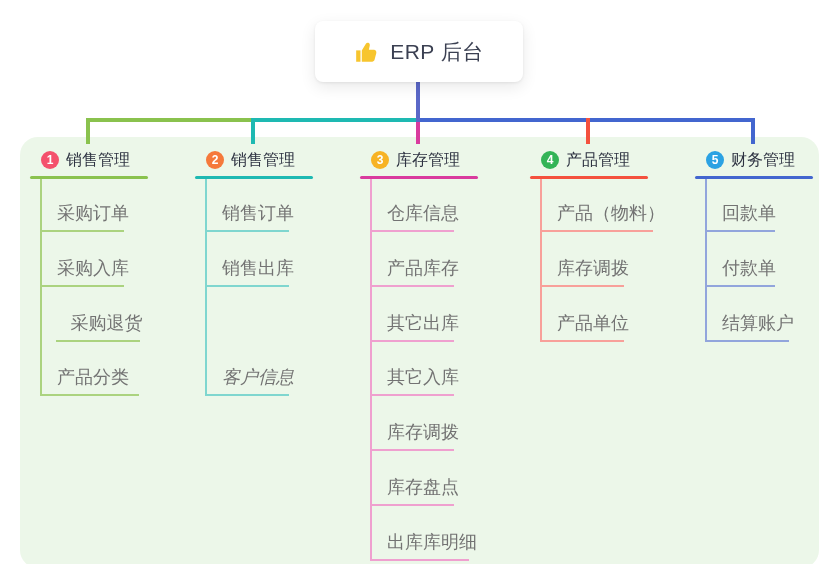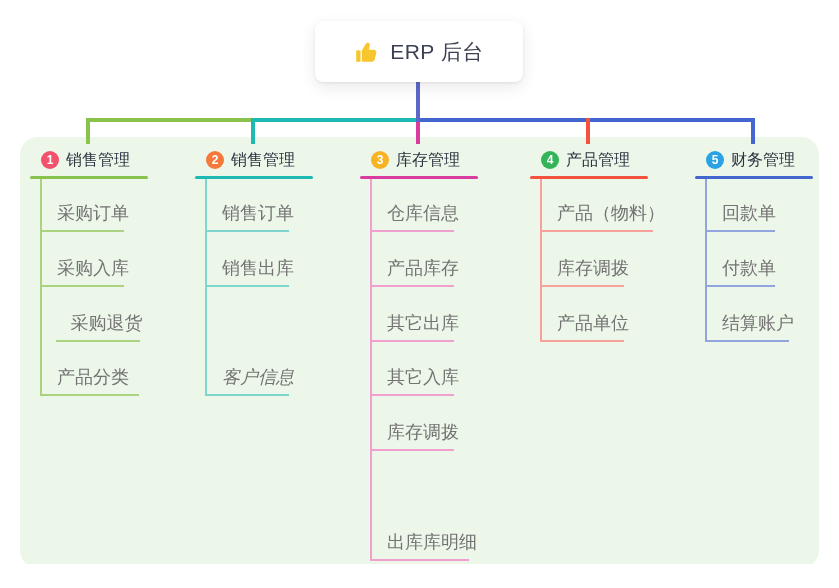--- a/index.html
+++ b/index.html
@@ -96,20 +96,23 @@
     </div>
     <div class="child-item" style="left: 370px; top: 310px; width: 84px; border-bottom: 2px solid rgb(239, 160, 207);">
       <span class="child-label">其它出库</span>
     </div>
     <div class="child-item" style="left: 370px; top: 364px; width: 84px; border-bottom: 2px solid rgb(239, 160, 207);">
       <span class="child-label">其它入库</span>
     </div>
     <div class="child-item" style="left: 370px; top: 419px; width: 84px; border-bottom: 2px solid rgb(239, 160, 207);">
       <span class="child-label">库存调拨</span>
     </div>
+    <div class="child-item" style="left: 370px; top: 474px; width: 84px; border-bottom: 2px solid rgb(239, 160, 207);">
+      <span class="child-label">库存盘点</span>
+    </div>
     <div class="child-item" style="left: 370px; top: 529px; width: 98.5px; border-bottom: 2px solid rgb(239, 160, 207);">
       <span class="child-label">出库库明细</span>
     </div>
     <div class="line drop" style="left: 586px; background: rgb(244, 81, 62);"></div>
     <div class="branch-title-row" style="left: 541px;">
       <span class="badge" style="background: rgb(51, 180, 87);">4</span>
       <span class="branch-title">产品管理</span>
     </div>
     <div class="branch-underline" style="left: 530px; width: 118px; background: rgb(244, 81, 62);"></div>
     <div class="subtree-line" style="left: 540px; top: 179px; height: 162.6px; background: rgb(248, 160, 154);"></div>

